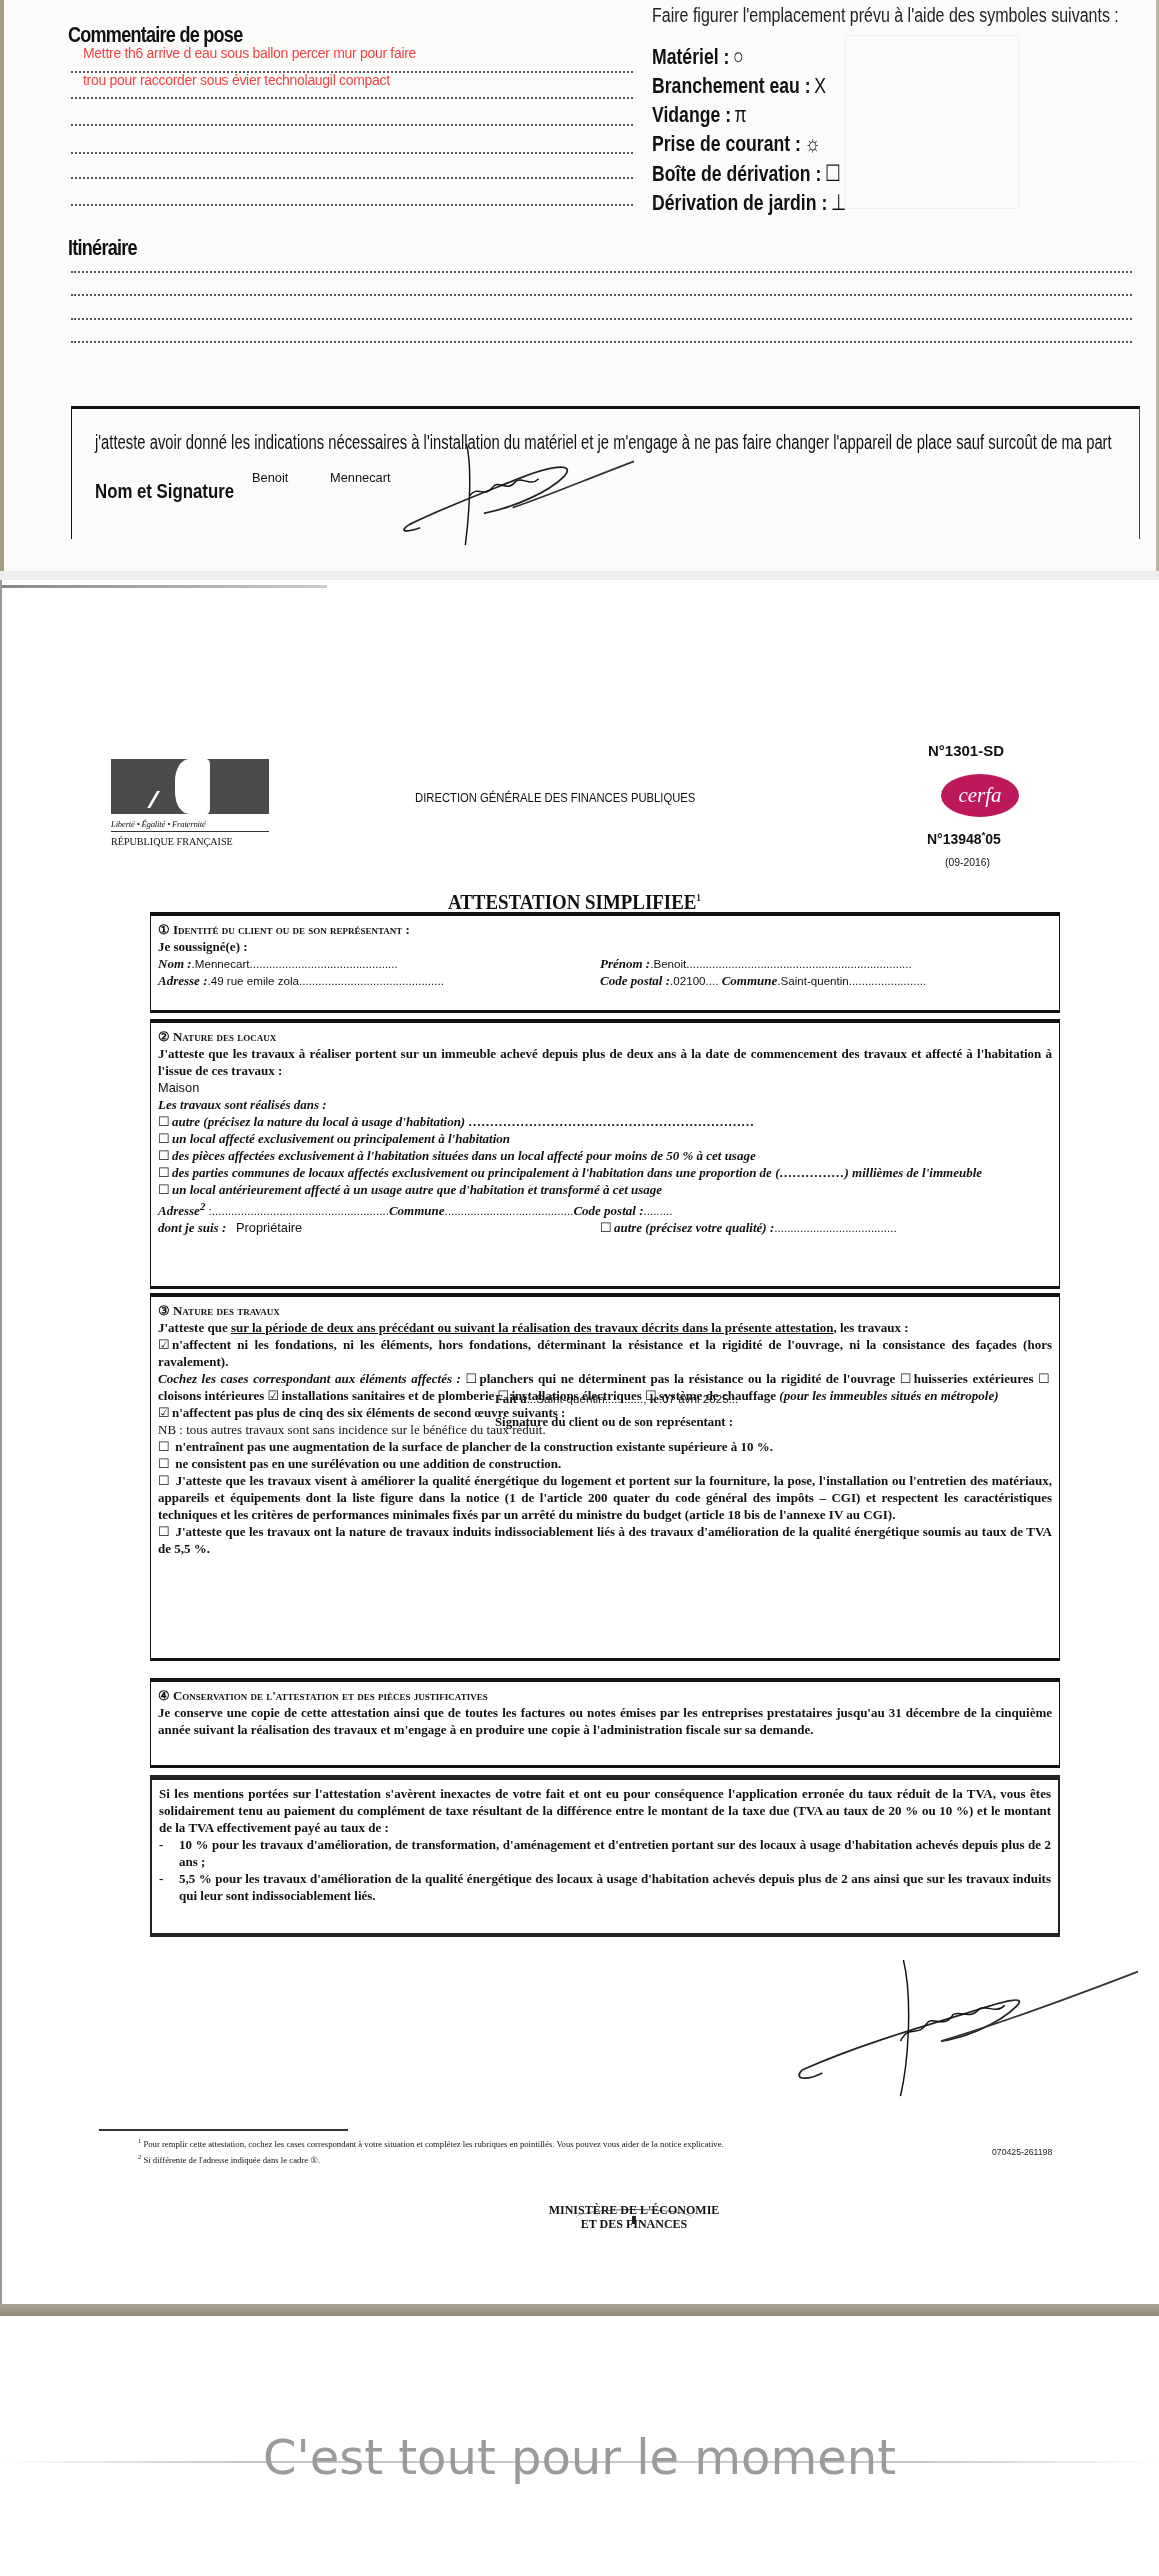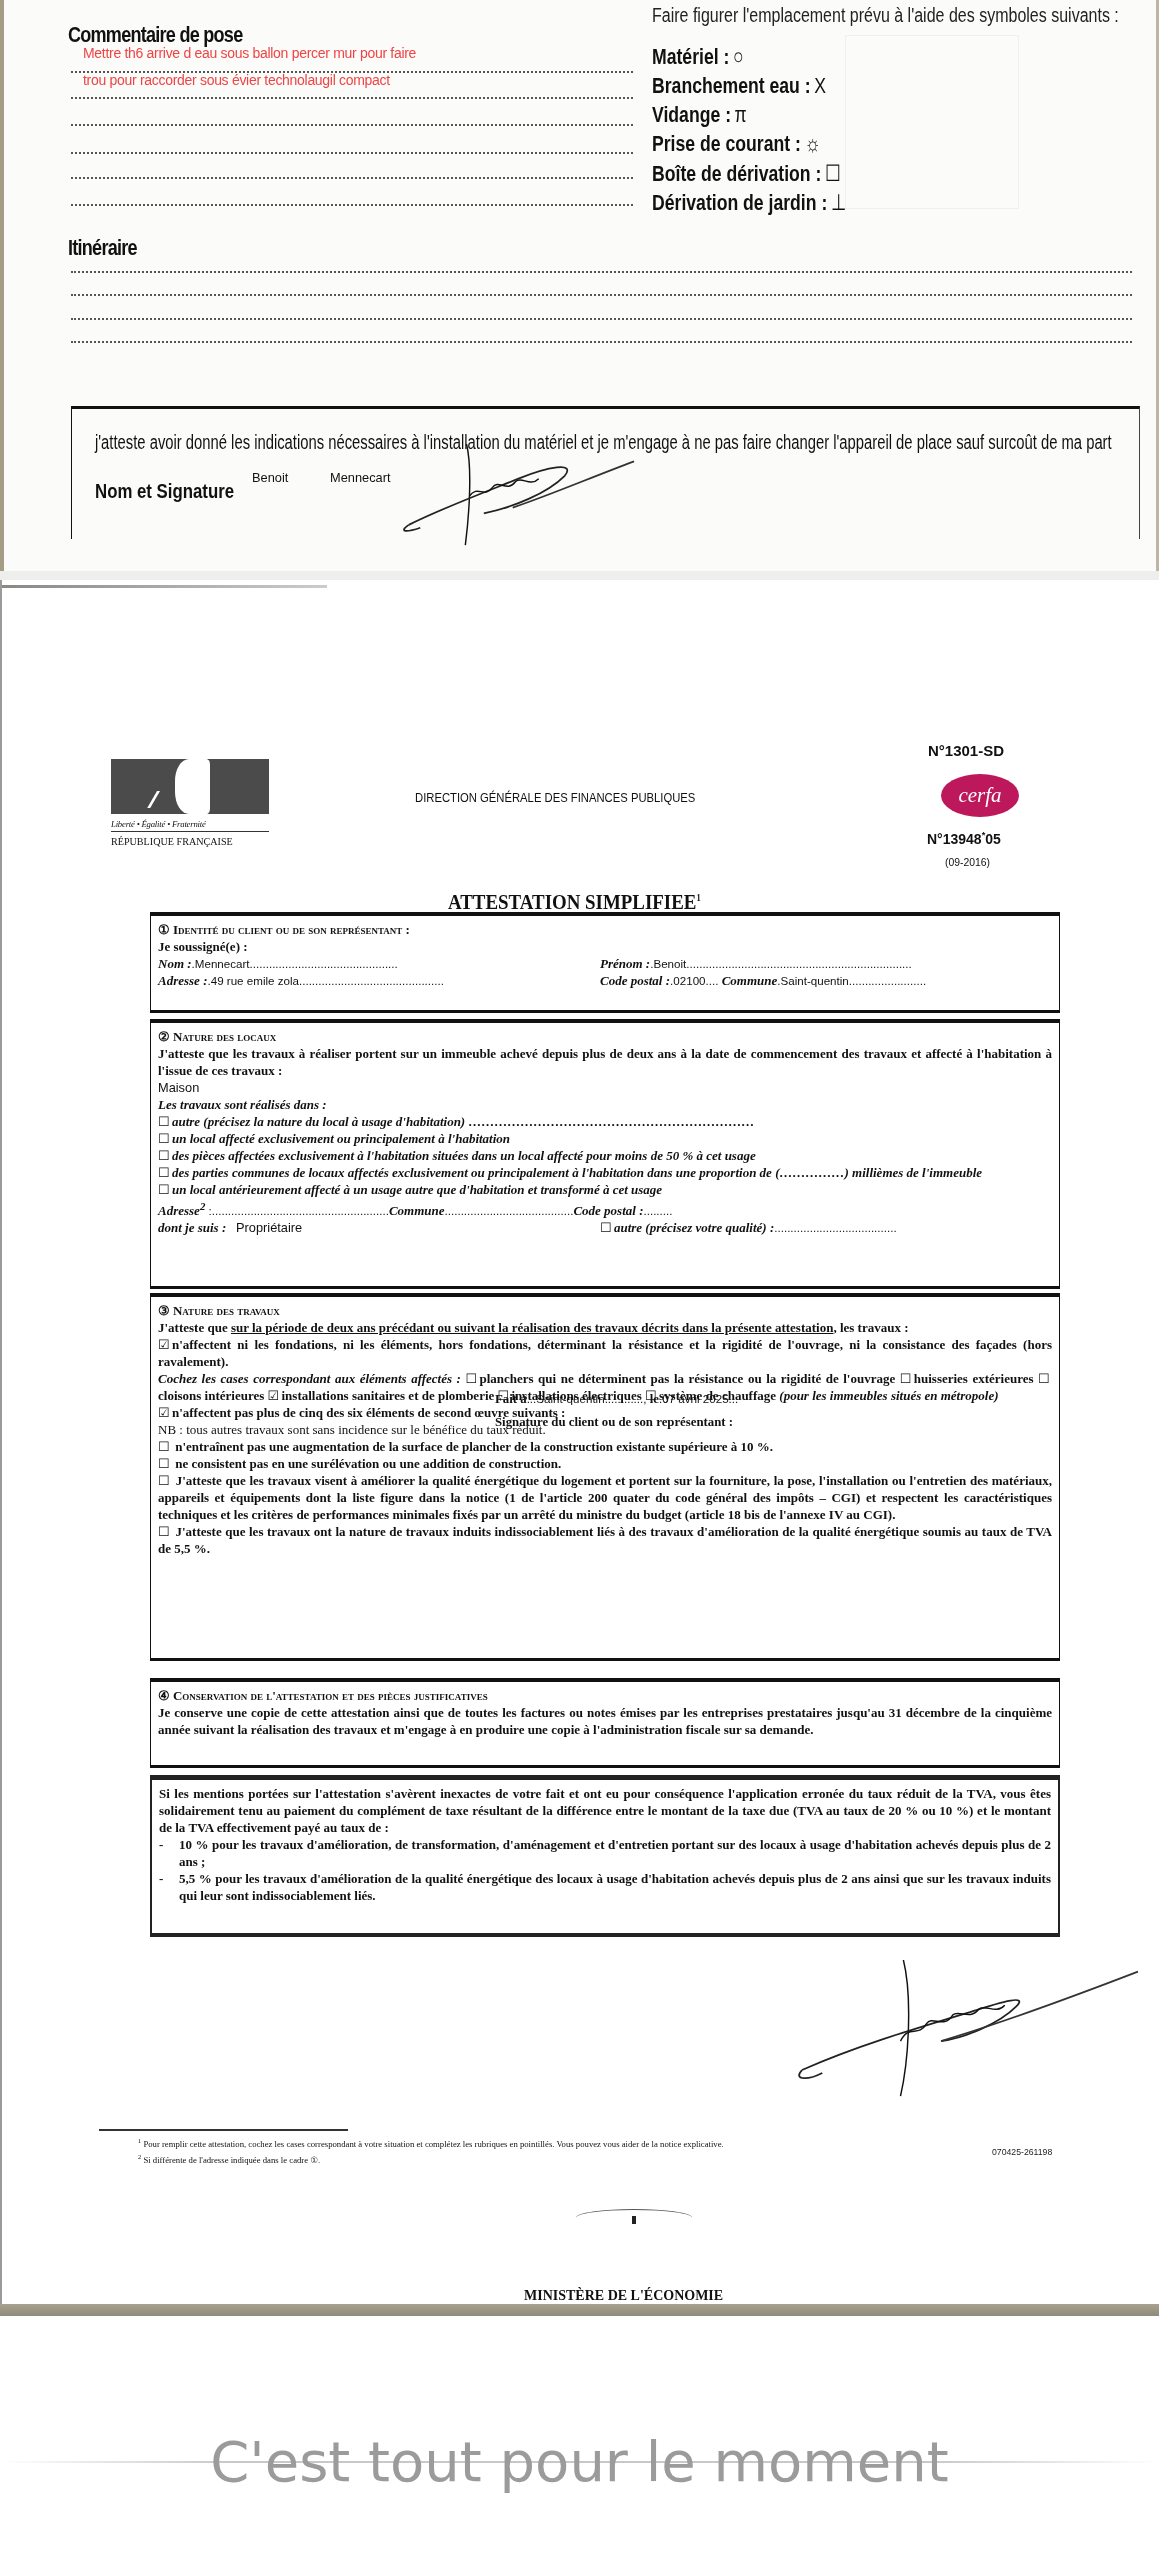--- a/index.html
+++ b/index.html
@@ -67,30 +67,30 @@
   .bul .dot { width: 20px; flex-shrink: 0; }
 
   .fait { position: absolute; left: 493px; top: 1271px; font-family: "Liberation Serif", serif; font-weight: bold; font-size: 12.8px; white-space: nowrap; line-height: 23px; }
   .fait .fill { font-family: "Liberation Sans", sans-serif; font-weight: normal; font-size: 11.6px; margin-top: 20px; }
 
   .fn-rule { position: absolute; left: 97px; top: 1549px; width: 249px; height: 1.7px; background: #333; }
   .footnotes { position: absolute; left: 136px; top: 1555px; font-family: "Liberation Serif", serif; font-size: 8.7px; line-height: 12.8px; white-space: nowrap; }
   .footnotes sup { font-size: 6.4px; }
   .ref-code { position: absolute; left: 990px; top: 1567px; font-size: 8.7px; color: #222; }
 
-  .ministere { position: absolute; left: 522px; top: 1709px; width: 220px; font-family: "Liberation Serif", serif; font-weight: bold; font-size: 14px; line-height: 14px; }
+  .ministere { position: absolute; left: 522px; top: 1623px; width: 220px; text-align: center; font-family: "Liberation Serif", serif; font-weight: bold; font-size: 12px; line-height: 14px; }
   .ministere-arc { position: absolute; left: 574px; top: 1629px; width: 116px; height: 17.4px; border-top: 1.7px solid #555; border-radius: 50% 50% 0 0; }
   .ministere-tick { position: absolute; left: 630px; top: 1636px; width: 3.5px; height: 8px; background: #222; }
 
   .page2-bottom { position: absolute; left: 0; top: 2304px; width: 1159px; height: 11.6px; background: linear-gradient(180deg,#a8a290,#8f8a7a); }
 
   
   .end-line { position: absolute; left: 0; top: 2461px; width: 1159px; height: 2.3px; background: linear-gradient(90deg,#ffffff,#c8c8c8 20%,#c8c8c8 80%,#ffffff); }
   .end-text { position: absolute; left: 0; top: 2429px; width: 1159px; text-align: center; }
-  .end-text span { background: transparent; font-family: "DejaVu Sans", sans-serif; font-size: 56px; color: #9b9b9b; letter-spacing: 0px; }
+  .end-text span { background: transparent; font-family: "DejaVu Sans", sans-serif; font-size: 48px; color: #9b9b9b; letter-spacing: 0px; }
 </style>
 </head>
 <body>
 
 <div class="page1">
 
   <div class="p1-heading" style="left:64px; top:22px;">Commentaire de pose</div>
 
   <div class="hand" style="left:79px; top:45px;">Mettre th6 arrive d eau sous ballon percer mur  pour faire</div>
   <div class="dotline" style="left:67px; top:71px; width:562px;"></div>

